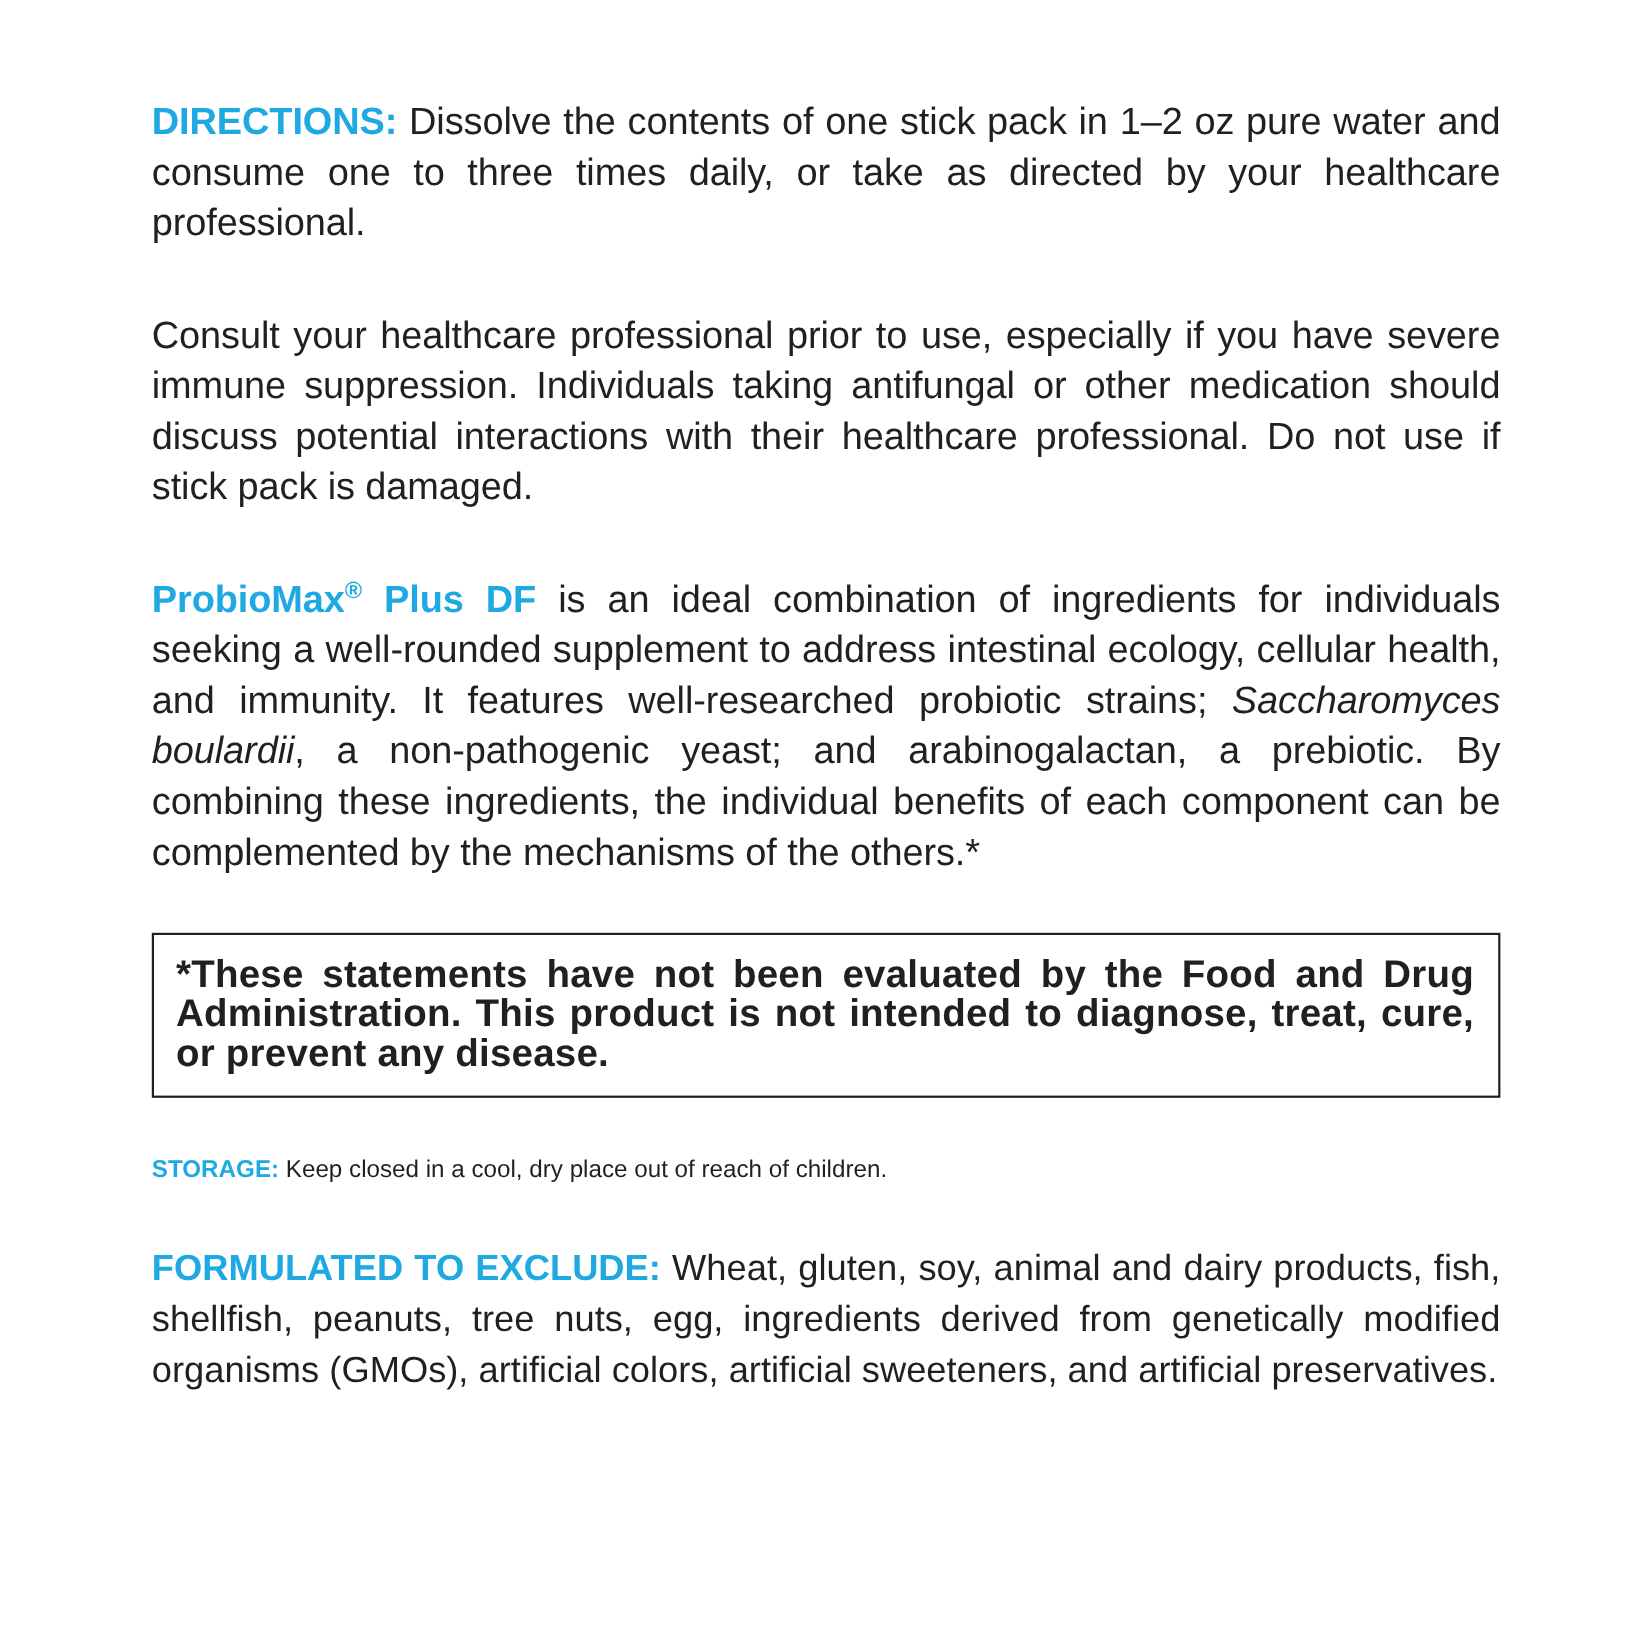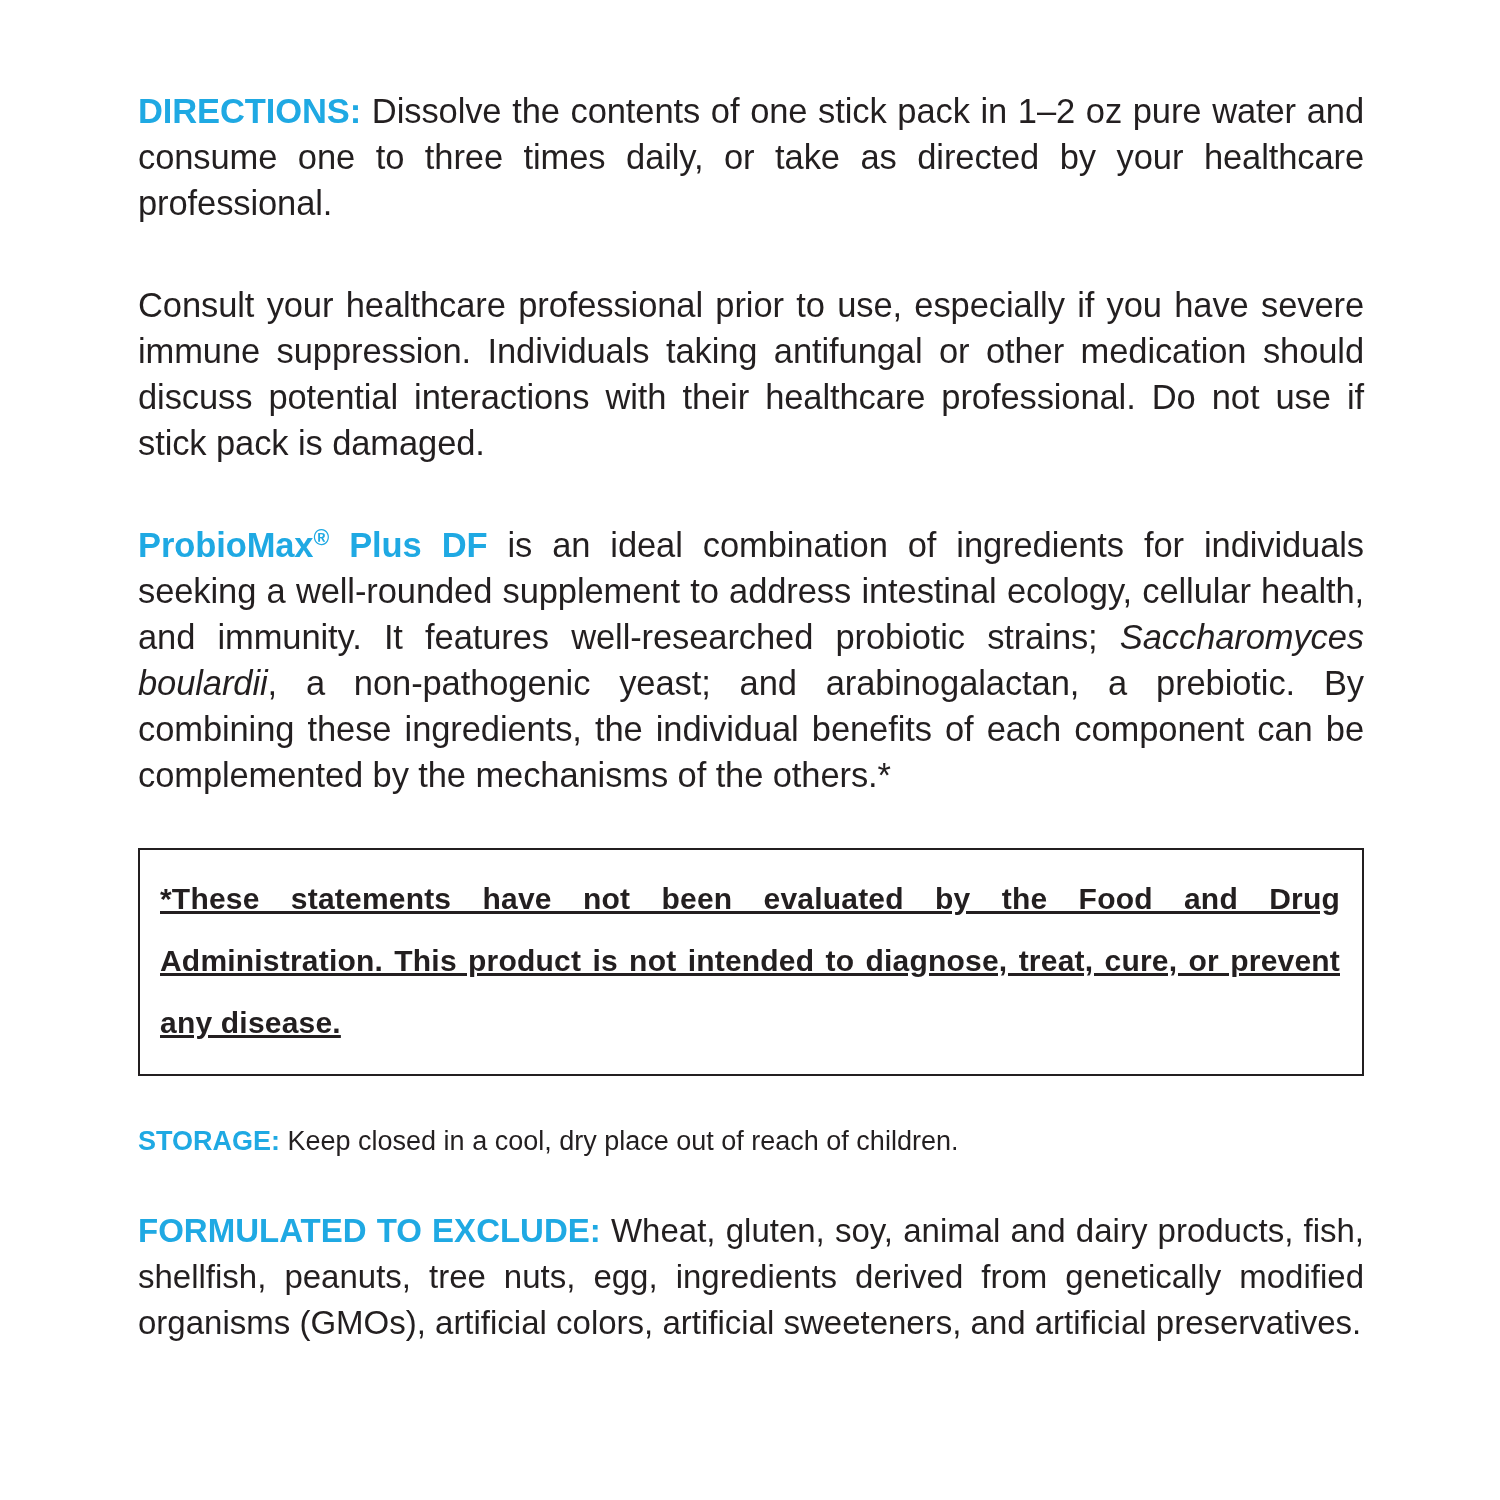--- a/index.html
+++ b/index.html
@@ -48,29 +48,28 @@
   .gap-2 { height: 56px; }
   .gap-3 { height: 50px; }
   .gap-4 { height: 42px; }
   .gap-5 { height: 44px; }
 
   .disclaimer {
     box-sizing: border-box;
     border: 2.5px solid #231f20;
     padding: 18px 22px 20px 20px;
     font-weight: bold;
-    font-size: 30px;
-    line-height: 62px;
+    font-size: 35px;
+    line-height: 36px;
     text-align: justify;
     text-justify: inter-word;
     letter-spacing: 0.2px;
-    text-decoration: underline;
   }
   .storage {
-    font-size: 27px;
+    font-size: 22px;
     line-height: 46px;
   }
   .exclude {
     font-size: 33px;
     line-height: 46px;
     text-align: justify;
     text-justify: inter-word;
   }
   p { margin: 0; }
 </style>

